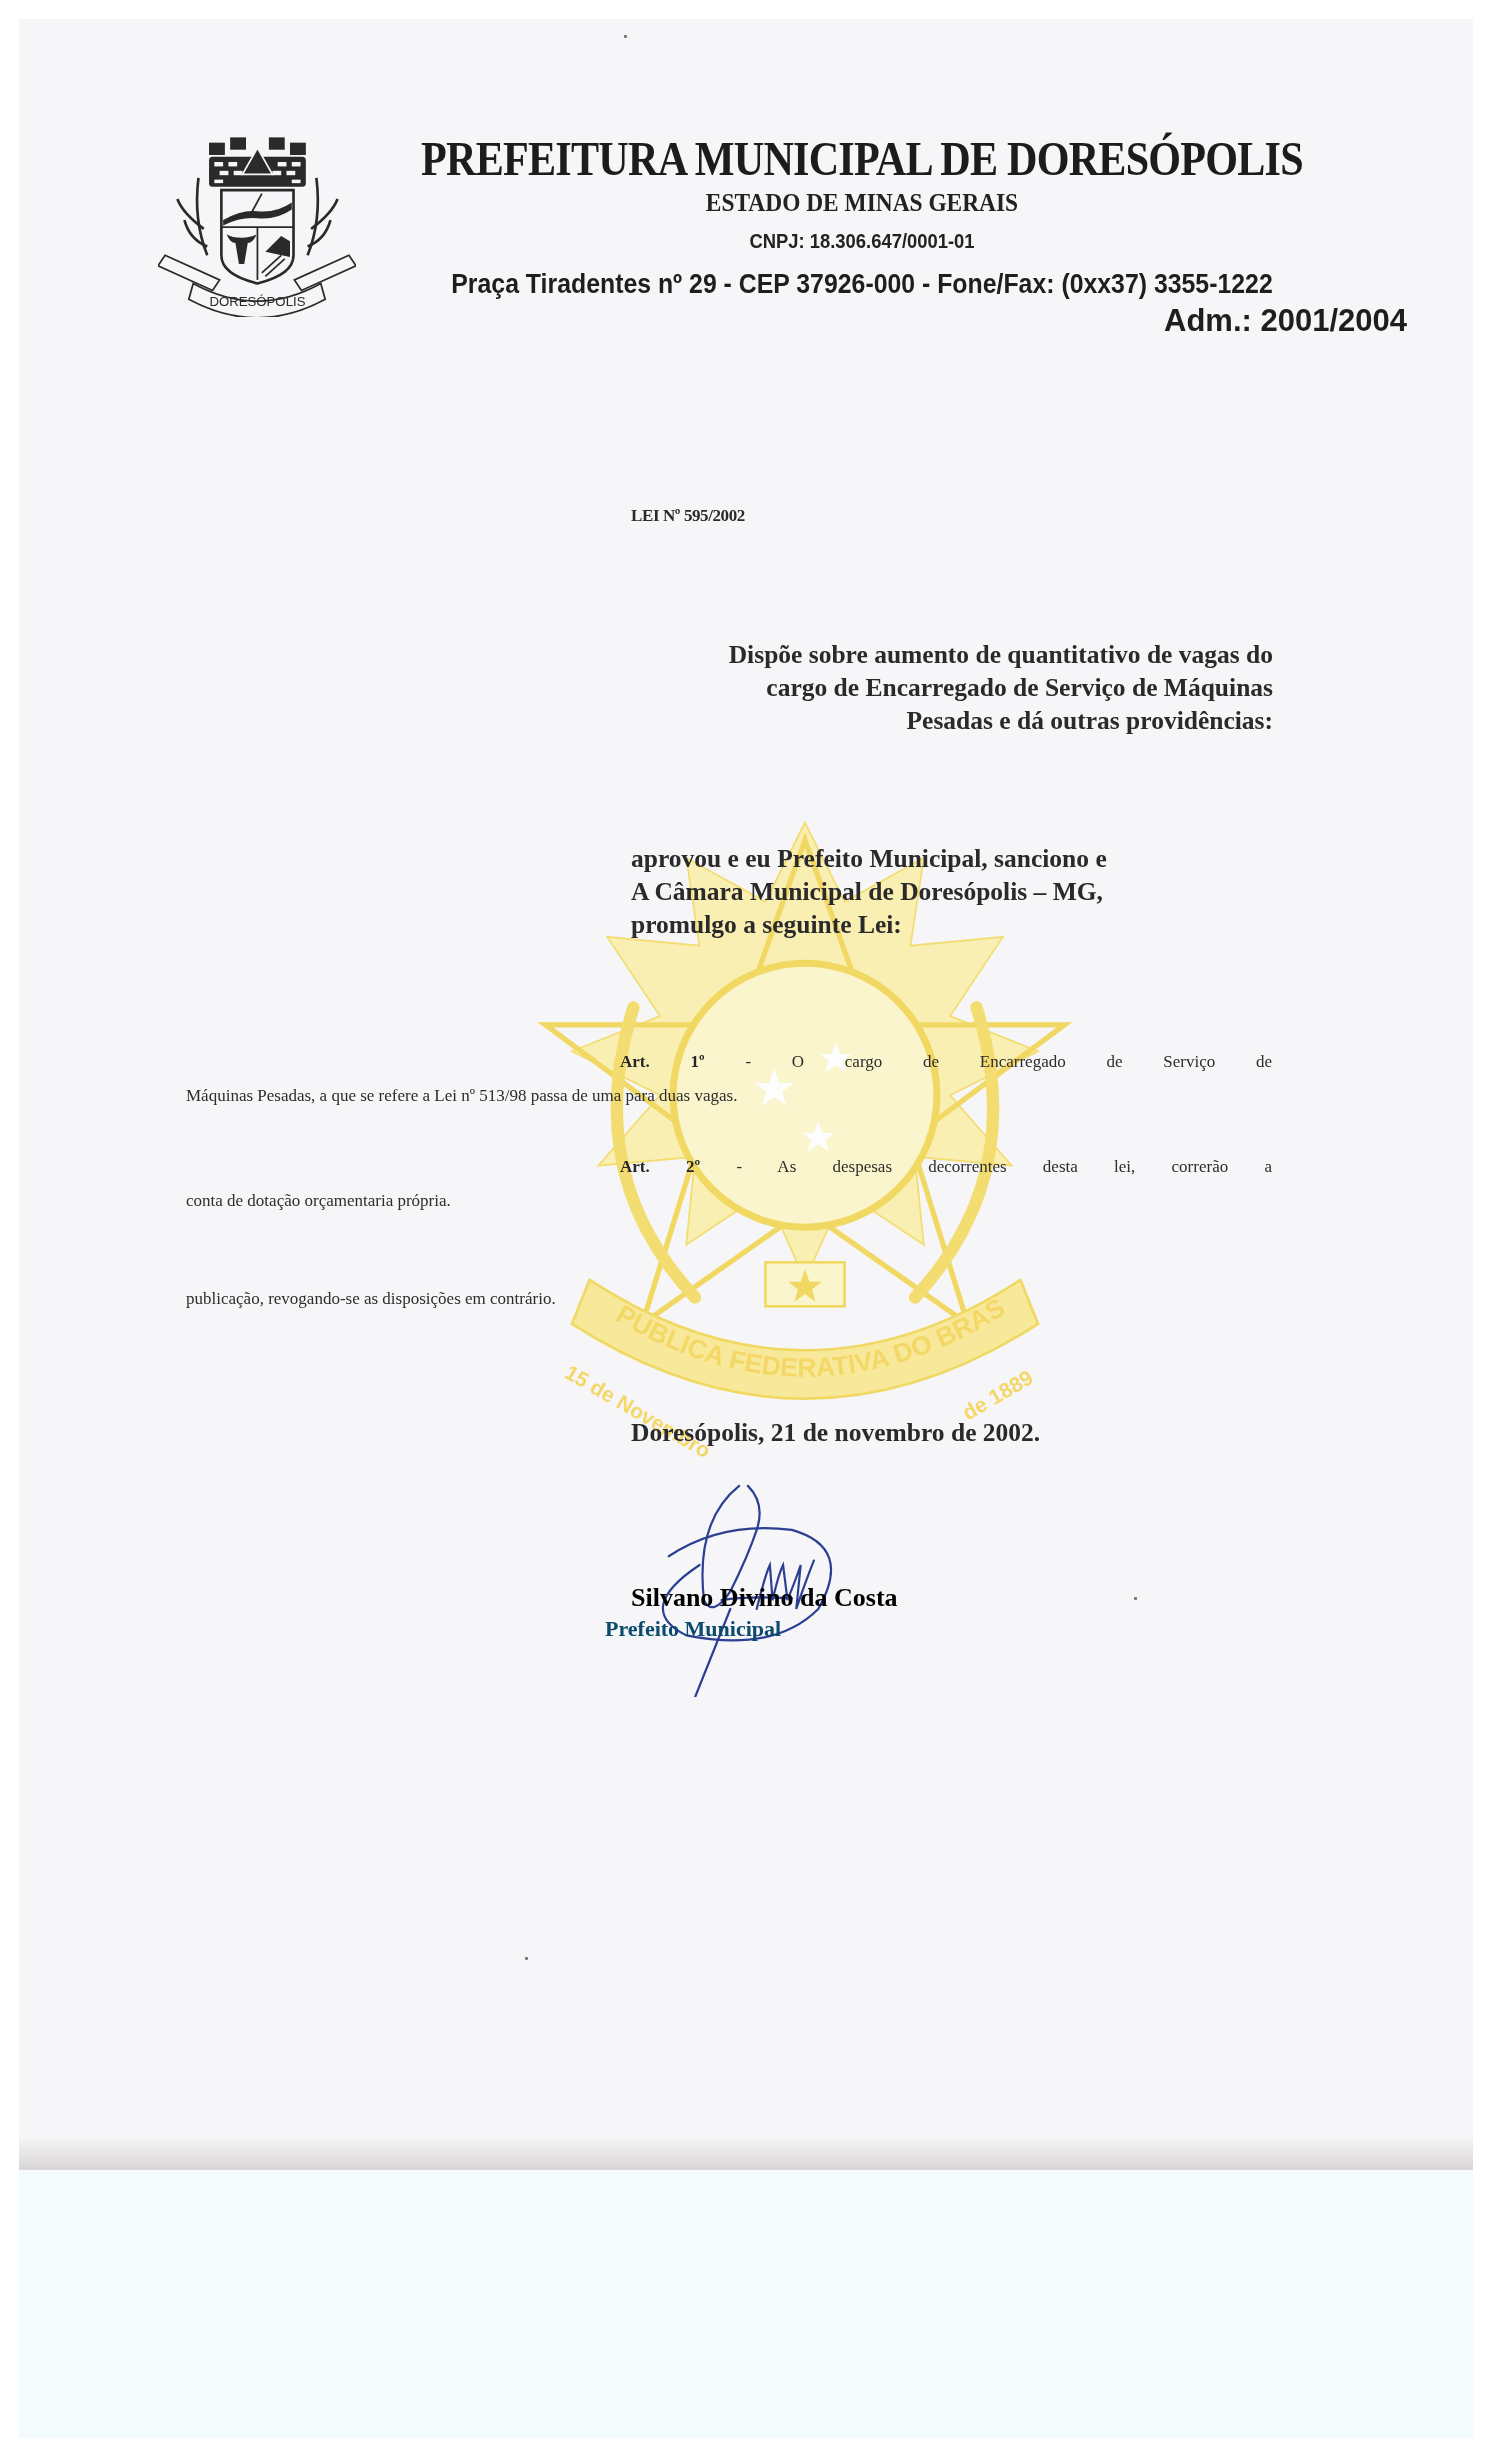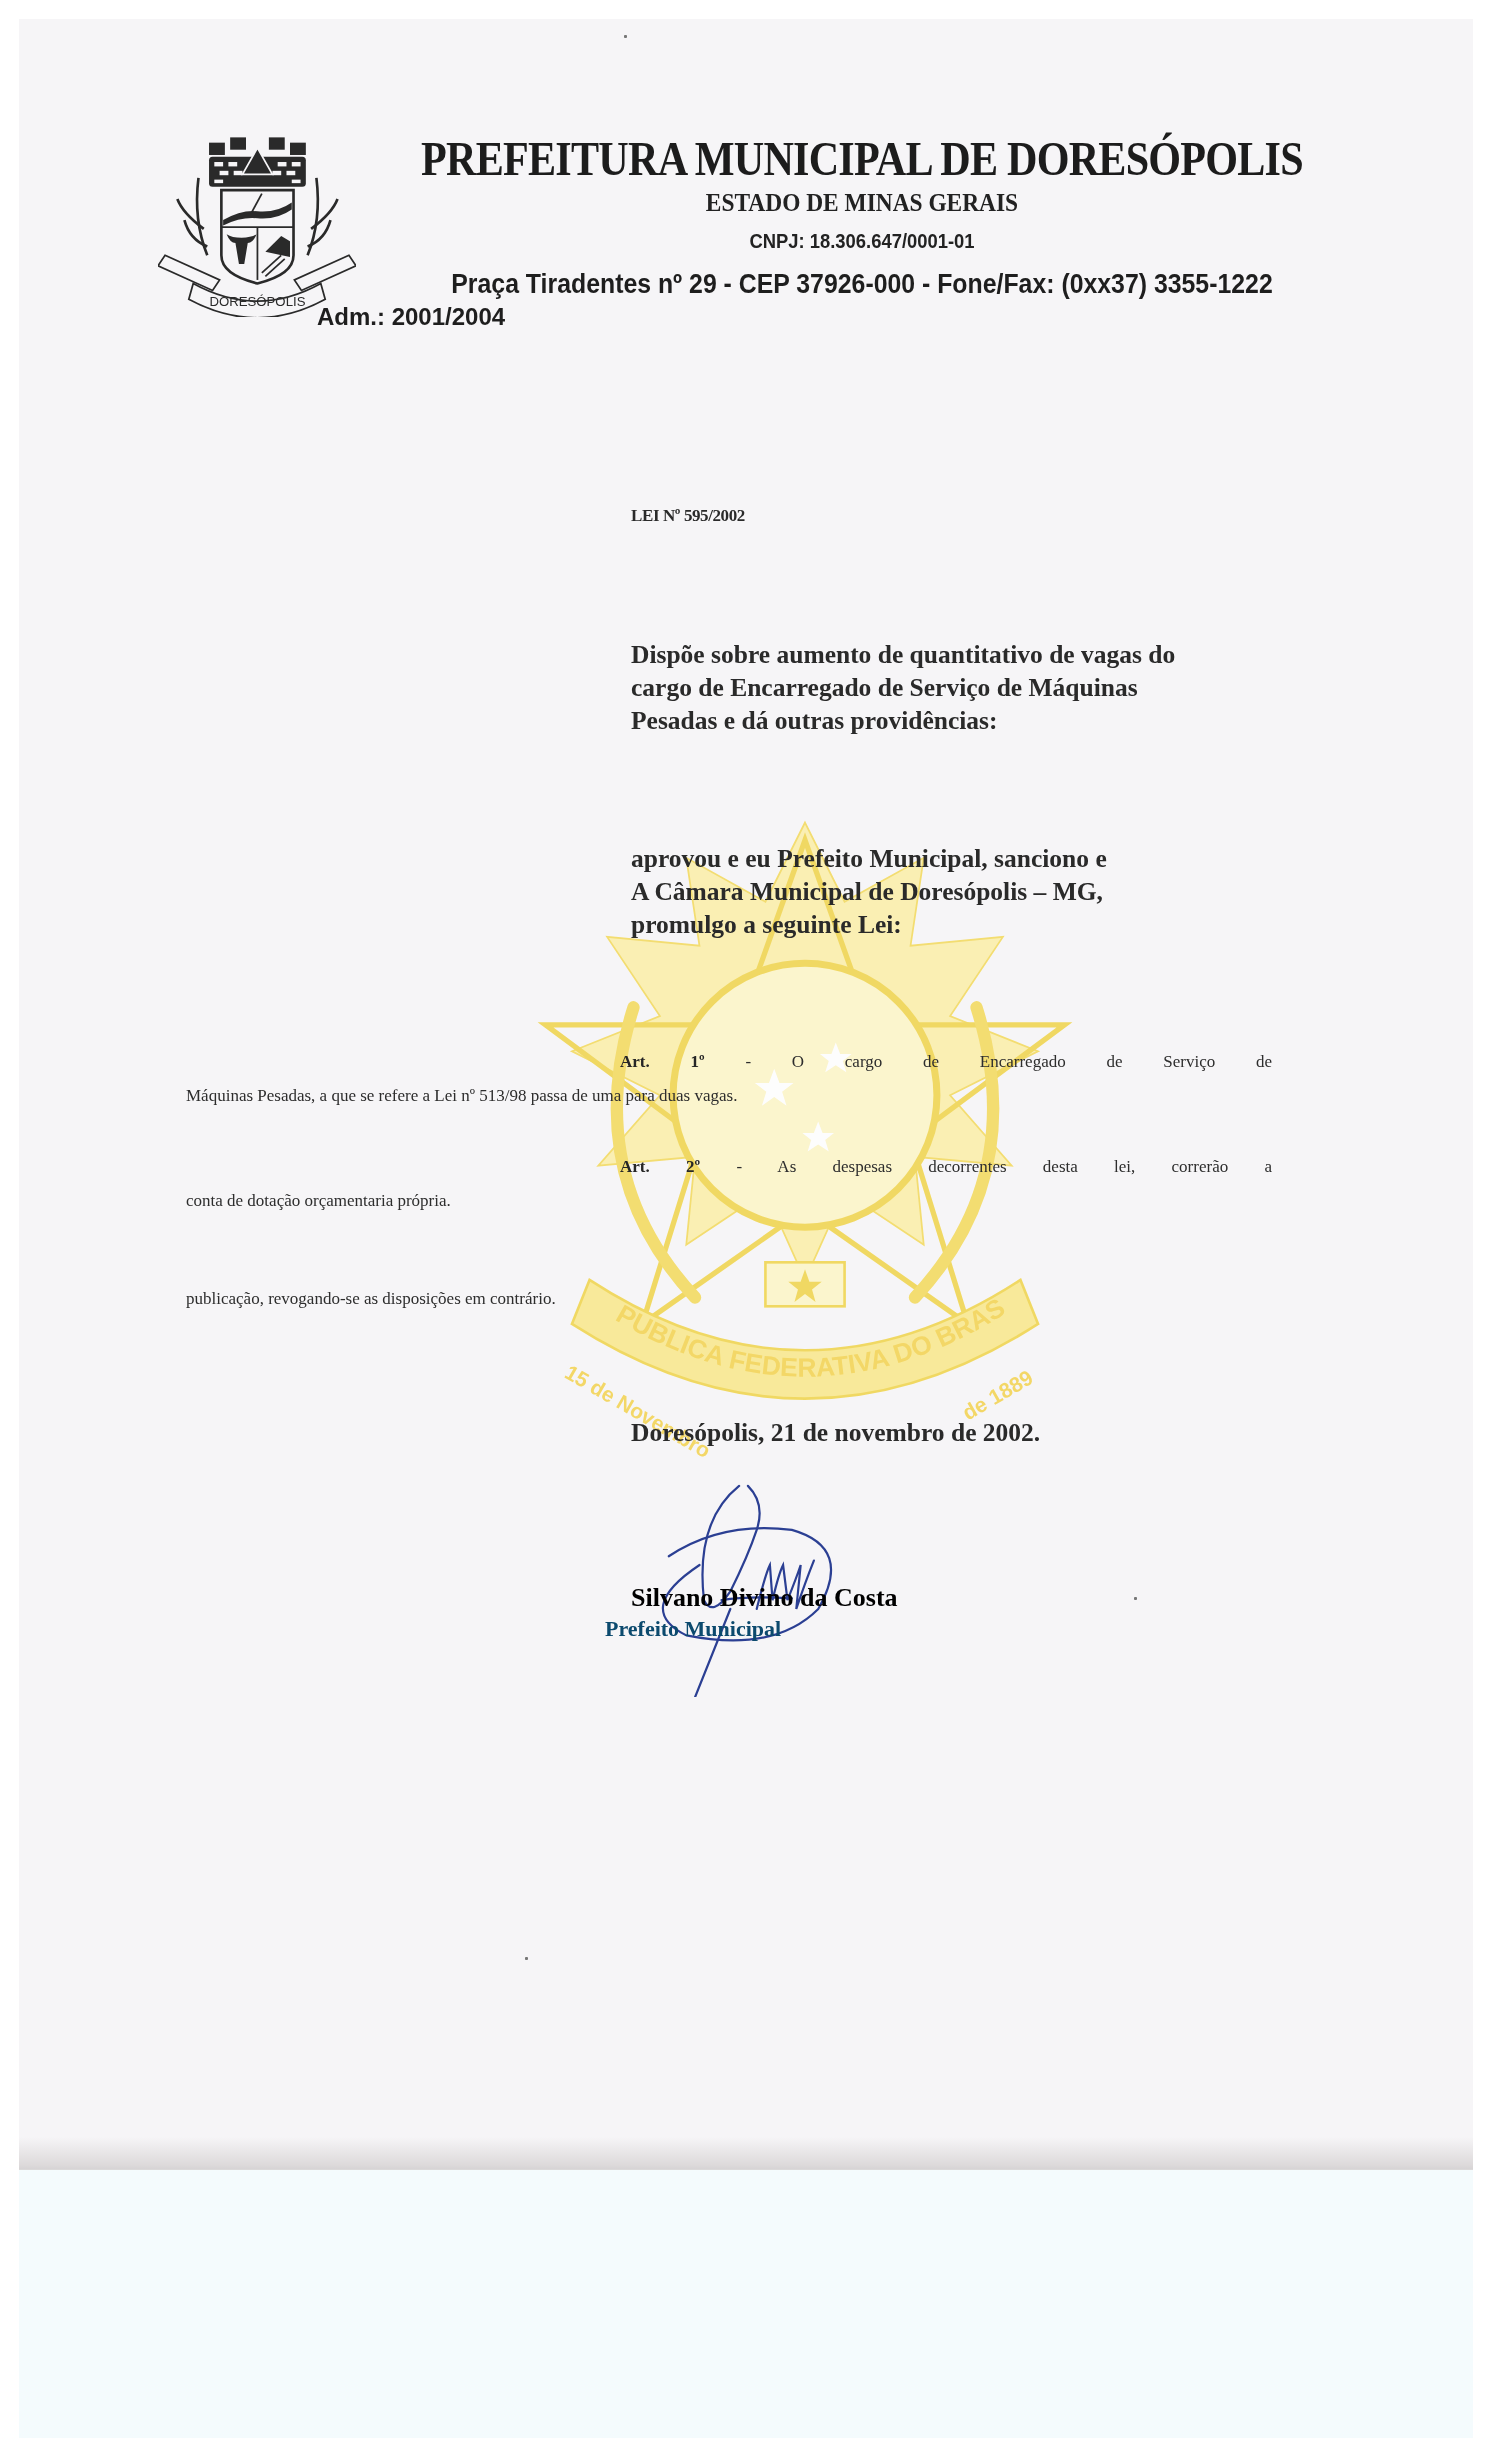--- a/index.html
+++ b/index.html
@@ -39,35 +39,35 @@
     position: absolute; left: 317px; top: 230px; width: 1090px; text-align: center;
     font-family: "Liberation Sans", sans-serif; font-weight: bold; font-size: 20px; color: #222;
     transform: scaleX(0.92);
   }
   .hdr-address {
     position: absolute; left: 317px; top: 269px; width: 1090px; text-align: center;
     font-family: "Liberation Sans", sans-serif; font-weight: bold; font-size: 27px; color: #1e1e1e;
     transform: scaleX(0.92);
   }
   .hdr-adm {
-    position: absolute; left: 317px; top: 303px; width: 1090px; text-align: left;
-    font-family: "Liberation Sans", sans-serif; font-weight: bold; font-size: 24px; color: #1e1e1e;
+    position: absolute; left: 317px; top: 303px; width: 1090px; text-align: right;
+    font-family: "Liberation Sans", sans-serif; font-weight: bold; font-size: 31px; color: #1e1e1e;
   }
   
   .watermark {
     position: absolute; left: 431px; top: 805px; width: 748px; height: 686px; opacity: 0.85;
   }
   
   .law-number {
     position: absolute; left: 631px; top: 506px;
     font-weight: bold; font-size: 17px; color: #2a2a2a; letter-spacing: -0.4px;
   }
   .ementa {
     position: absolute; left: 631px; top: 638px; width: 642px;
-    font-weight: bold; font-size: 25.5px; line-height: 33px; color: #2a2a2a;
+    font-weight: bold; font-size: 25.5px; line-height: 33px; color: #2a2a2a; text-align: right;
   }
   .ementa span { display: block; white-space: nowrap; }
   .preamble {
     position: absolute; left: 631px; top: 842px; width: 642px;
     font-weight: bold; font-size: 25.5px; line-height: 33px; color: #2a2a2a;
   }
   .preamble span { display: block; white-space: nowrap; }
   .article {
     position: absolute; left: 186px; width: 1086px;
     font-size: 17px; line-height: 34px; color: #2d2d2d;

